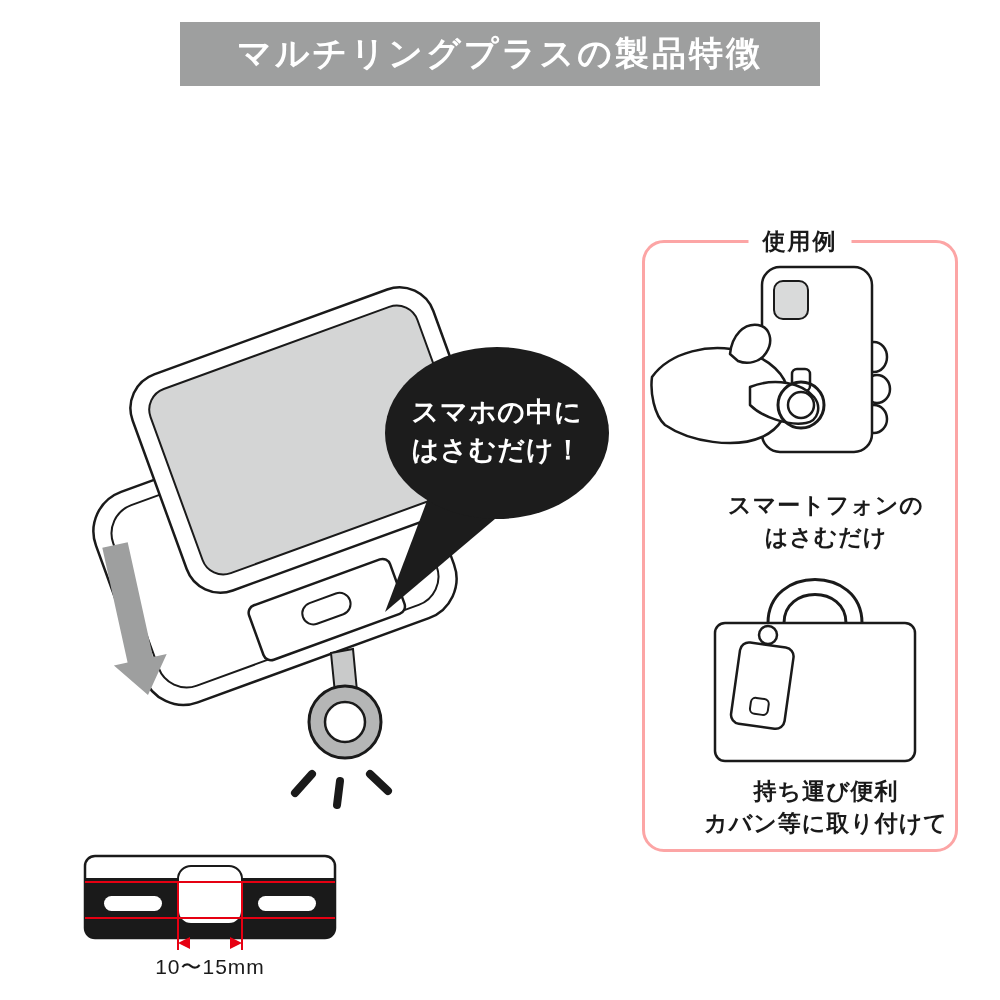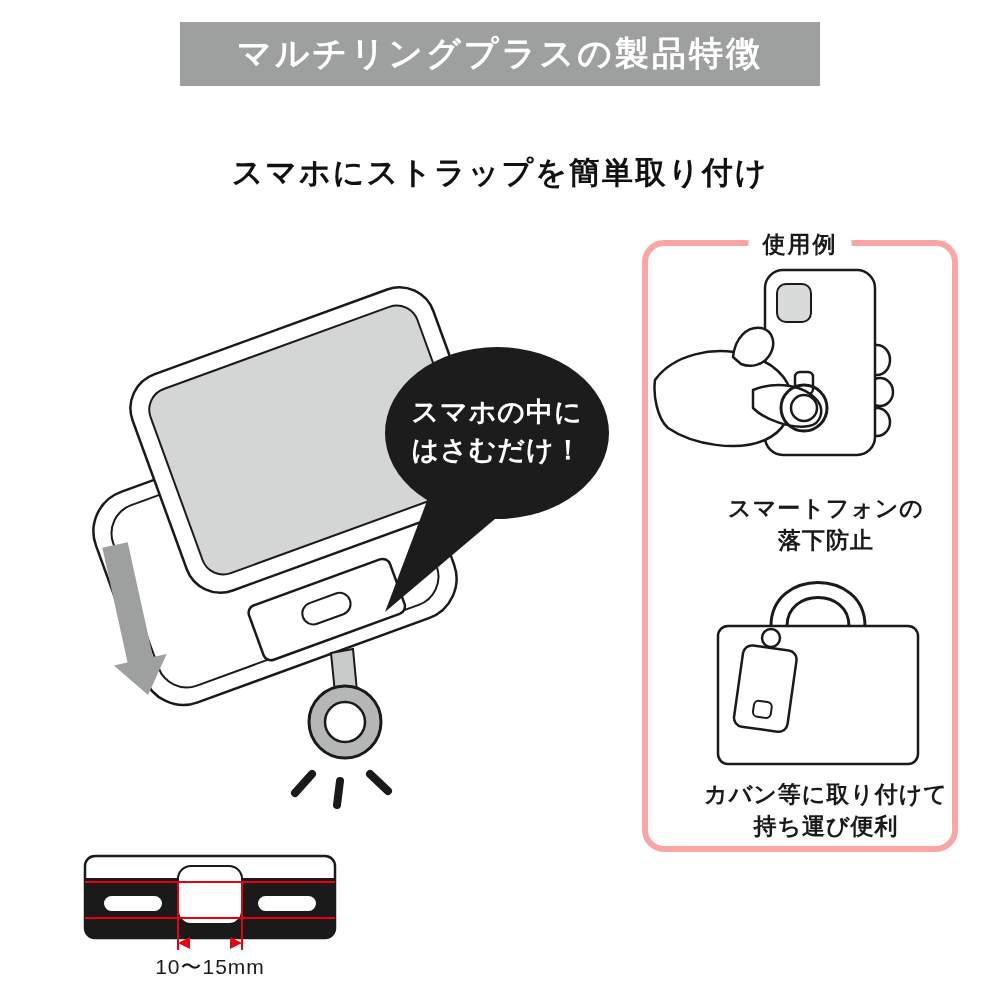--- a/index.html
+++ b/index.html
@@ -27,21 +27,21 @@
   }
 
   
   .main-illo { position: absolute; left: 40px; top: 225px; }
   .line-art { fill: #fff; stroke: #1a1a1a; stroke-width: 2.5; stroke-linejoin: round; }
   .bubble-text { fill: #fff; font-size: 27px; font-weight: bold; letter-spacing: 1px; }
 
   
   .usage-panel {
     position: absolute; left: 642px; top: 240px; width: 316px; height: 612px;
-    border: 6px solid #fca5a5; border-radius: 22px; background: #fff;
+    border: 3px solid #fca5a5; border-radius: 22px; background: #fff;
   }
   .usage-label {
     position: absolute; top: -17px; left: 50%; transform: translateX(-50%);
     background: #fff; padding: 0 14px; font-size: 23px; font-weight: bold;
     letter-spacing: 2px; white-space: nowrap;
   }
   .usage-illo-hand { position: absolute; left: 5px; top: 14px; }
   .usage-illo-bag  { position: absolute; left: 5px; top: 316px; }
   .usage-caption {
     position: absolute; left: 0; width: 100%; text-align: center;
@@ -67,21 +67,20 @@
 </style>
 </head>
 <body>
 
 <div class="page">
 
   <header class="banner">
     <h1 class="banner-title">マルチリングプラスの製品特徴</h1>
   </header>
 
-  <h2 class="section-heading">スマホにストラップを簡単取り付け</h2>
 
   <svg class="main-illo" width="600" height="620" viewBox="0 0 600 620">
 
     <g transform="translate(235,330) rotate(-20)">
       <rect x="-165" y="-112" width="330" height="224" rx="42" class="line-art" stroke-width="3"></rect>
       <rect x="-148" y="-96" width="296" height="192" rx="30" fill="none" stroke="#1a1a1a" stroke-width="2"></rect>
     </g>
 
     <g transform="translate(270,215) rotate(-20)">
       <rect x="-160" y="-115" width="320" height="230" rx="36" class="line-art" stroke-width="3"></rect>
@@ -125,37 +124,37 @@
       <path d="M 2,120 C 20,95 60,85 95,95 C 120,102 136,118 138,135 C 140,155 130,172 112,180 C 85,192 40,185 15,168 C 4,158 0,135 2,120 Z" class="line-art"></path>
       <path d="M 80,97 C 82,78 94,66 108,68 C 120,70 124,84 116,96 C 110,105 98,108 88,104 Z" class="line-art"></path>
       <rect x="142" y="112" width="18" height="22" rx="5" class="line-art"></rect>
       <path d="M 100,130 C 125,120 152,126 164,140 C 172,150 168,164 156,166 C 138,169 112,160 100,148 Z" class="line-art"></path>
       <circle cx="151" cy="148" r="23" fill="none" stroke="#1a1a1a" stroke-width="3"></circle>
       <circle cx="151" cy="148" r="13" fill="none" stroke="#1a1a1a" stroke-width="2.5"></circle>
     </svg>
 
     <div class="usage-caption c1">
       <div>スマートフォンの</div>
-      <div>落下防止</div>
+      <div>はさむだけ</div>
     </div>
 
     <svg class="usage-illo-bag" width="300" height="215" viewBox="0 0 300 215">
       <path d="M 118,64 C 118,6 212,6 212,64" fill="none" stroke="#1a1a1a" stroke-width="3"></path>
       <path d="M 134,64 C 134,26 196,26 196,64" fill="none" stroke="#1a1a1a" stroke-width="3"></path>
       <rect x="65" y="64" width="200" height="138" rx="10" class="line-art" stroke-width="3"></rect>
       <circle cx="118" cy="76" r="9" fill="none" stroke="#1a1a1a" stroke-width="2.5"></circle>
       <g transform="translate(118,86) rotate(8)">
         <rect x="-27" y="0" width="54" height="82" rx="9" class="line-art"></rect>
         <rect x="-9" y="54" width="18" height="16" rx="5" fill="#fff" stroke="#1a1a1a" stroke-width="2"></rect>
       </g>
     </svg>
 
     <div class="usage-caption c2">
+      <div>持ち運び便利</div>
       <div>カバン等に取り付けて</div>
-      <div>持ち運び便利</div>
     </div>
   </section>
 
   <svg class="bottom-illo" width="270" height="135" viewBox="0 0 270 135">
     <rect x="7" y="6" width="250" height="82" rx="10" class="line-art" stroke-width="3"></rect>
     <path d="M 7,28 L 257,28 L 257,76 Q 257,88 245,88 L 19,88 Q 7,88 7,76 Z" fill="#1a1a1a"></path>
     <rect x="26" y="46" width="58" height="15" rx="7.5" fill="#fff"></rect>
     <rect x="180" y="46" width="58" height="15" rx="7.5" fill="#fff"></rect>
     <rect x="100" y="16" width="64" height="58" rx="13" fill="#fff" stroke="#1a1a1a" stroke-width="2"></rect>
     <g stroke="#e60012" stroke-width="2">

